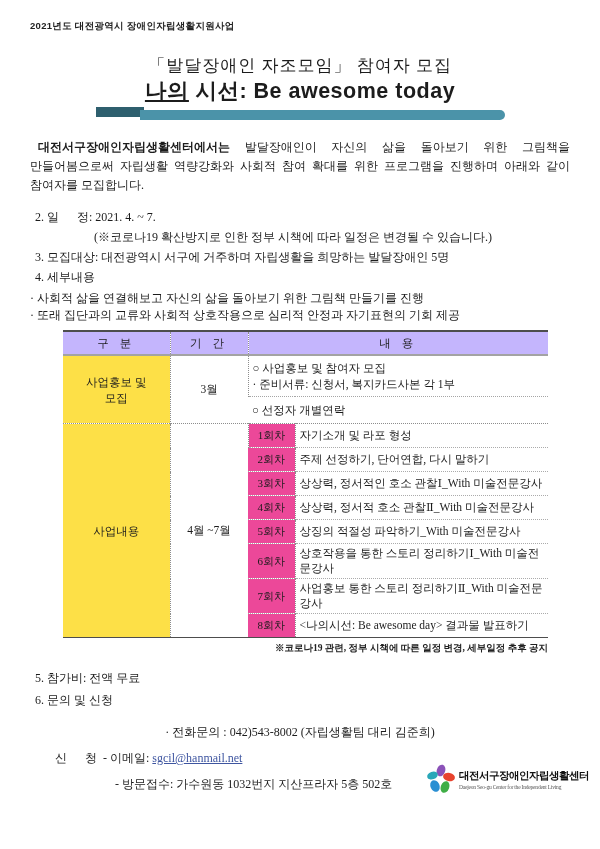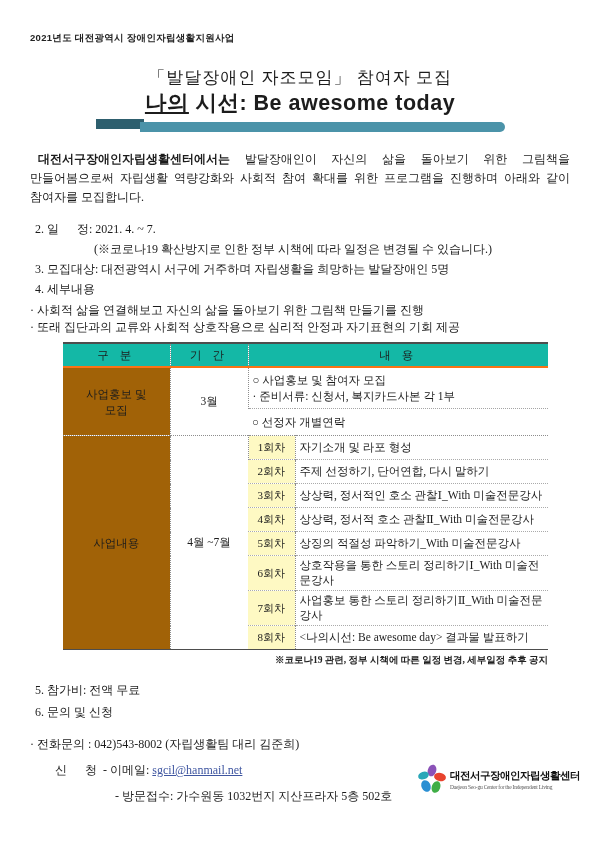--- a/index.html
+++ b/index.html
@@ -1,21 +1,21 @@
 <!DOCTYPE html>
 <html><head>
 <meta charset="utf-8">
 <style>
   html,body{margin:0;padding:0;}
   body{
     width:600px;height:849px;background:#ffffff;overflow:hidden;
     font-family:"Liberation Serif","DejaVu Serif",serif;
     color:#1c1c1c;
   }
-  .page{position:relative;width:540px;height:819px;padding:30px 30px 0 30px;}
+  .page{position:relative;width:540px;height:819px;padding:18px 30px 0 30px;}
   .pre{white-space:pre-wrap;}
 
   .doc-header{font-family:"Liberation Sans","DejaVu Sans",sans-serif;
     font-size:9.5px;font-weight:600;color:#222;letter-spacing:0.3px;margin-top:2px;}
 
   .title-block{text-align:center;margin-top:22px;line-height:1.25;}
   .title-line1{font-size:17px;font-weight:400;letter-spacing:1px;}
   .title-line2{font-family:"Liberation Sans","DejaVu Sans",sans-serif;
     font-size:21.5px;font-weight:bold;letter-spacing:0.5px;margin-top:2px;}
   .title-line2 .u{text-decoration:underline;text-underline-offset:2px;}
@@ -35,44 +35,44 @@
   .list .note3{margin-left:72px;}
   .hl{font-weight:bold;}
   .hl .u{text-decoration:underline;text-underline-offset:2px;}
   .bullets{margin-top:3px;font-size:12px;line-height:17px;margin-left:0;word-break:keep-all;}
 
   table.sched{border-collapse:collapse;margin:6px 0 0 33px;width:485px;
     font-size:11.5px;table-layout:fixed;
     border-top:2px solid #4d4d4d;border-bottom:1.5px solid #4d4d4d;}
   table.sched td{padding:2px 4px;vertical-align:middle;overflow:hidden;}
   table.sched td + td{border-left:1px dotted #8d8d8d;}
-  tr.thead td{background:#14b8a6;text-align:center;height:18px;
-    border-bottom:2px solid #f97316;letter-spacing:4px;}
-  td.cat{background:#a16207;text-align:center;white-space:pre-wrap;line-height:16px;}
+  tr.thead td{background:#c4b5fd;text-align:center;height:18px;
+    border-bottom:2px solid #a3a3a3;letter-spacing:4px;}
+  td.cat{background:#fde047;text-align:center;white-space:pre-wrap;line-height:16px;}
   td.period{text-align:center;}
   td.c-a{height:36px;line-height:16px;padding-left:8px;}
   td.c-b{height:22px;border-top:1px dotted #a5a5a5;padding-left:8px;}
   tr.grp2{border-top:1px dotted #8d8d8d;}
   tr.session-row + tr.session-row td.sess-no,
   tr.session-row + tr.session-row td.sess-desc{border-top:1px dotted #ababab;}
-  td.sess-no{background:#fef9c3;text-align:center;height:19px;font-size:11px;}
+  td.sess-no{background:#ec4899;text-align:center;height:19px;font-size:11px;}
   td.sess-desc{padding-left:8px;}
 
   .table-footnote{width:485px;margin:4px 0 0 33px;text-align:right;
     font-size:9.5px;font-weight:bold;color:#222;}
 
   .tail-list{margin-top:12px;font-size:12px;line-height:22px;}
   .tail-list .line{margin-left:5px;}
   .contact{margin-top:8px;font-size:12px;line-height:26px;}
-  .contact .phone{}
+  .contact .phone{text-align:center;}
   .contact .apply{margin-left:25px;}
   .contact .visit{margin-left:85px;}
   a.email{color:#3e55a0;text-decoration:underline;}
 
-  .logo{position:absolute;left:417px;top:764px;display:flex;align-items:center;gap:3px;}
+  .logo{position:absolute;left:426px;top:764px;display:flex;align-items:center;gap:3px;}
   .logo-text .kr{font-family:"Liberation Sans","DejaVu Sans",sans-serif;
     font-size:10.5px;font-weight:bold;color:#111;letter-spacing:-0.5px;}
   .logo-text .en{font-size:5.5px;color:#555;letter-spacing:-0.2px;margin-top:1px;}
 </style>
 </head>
 <body>
 
 <div class="page">
 
   <div class="doc-header">2021년도 대전광역시 장애인자립생활지원사업</div>

